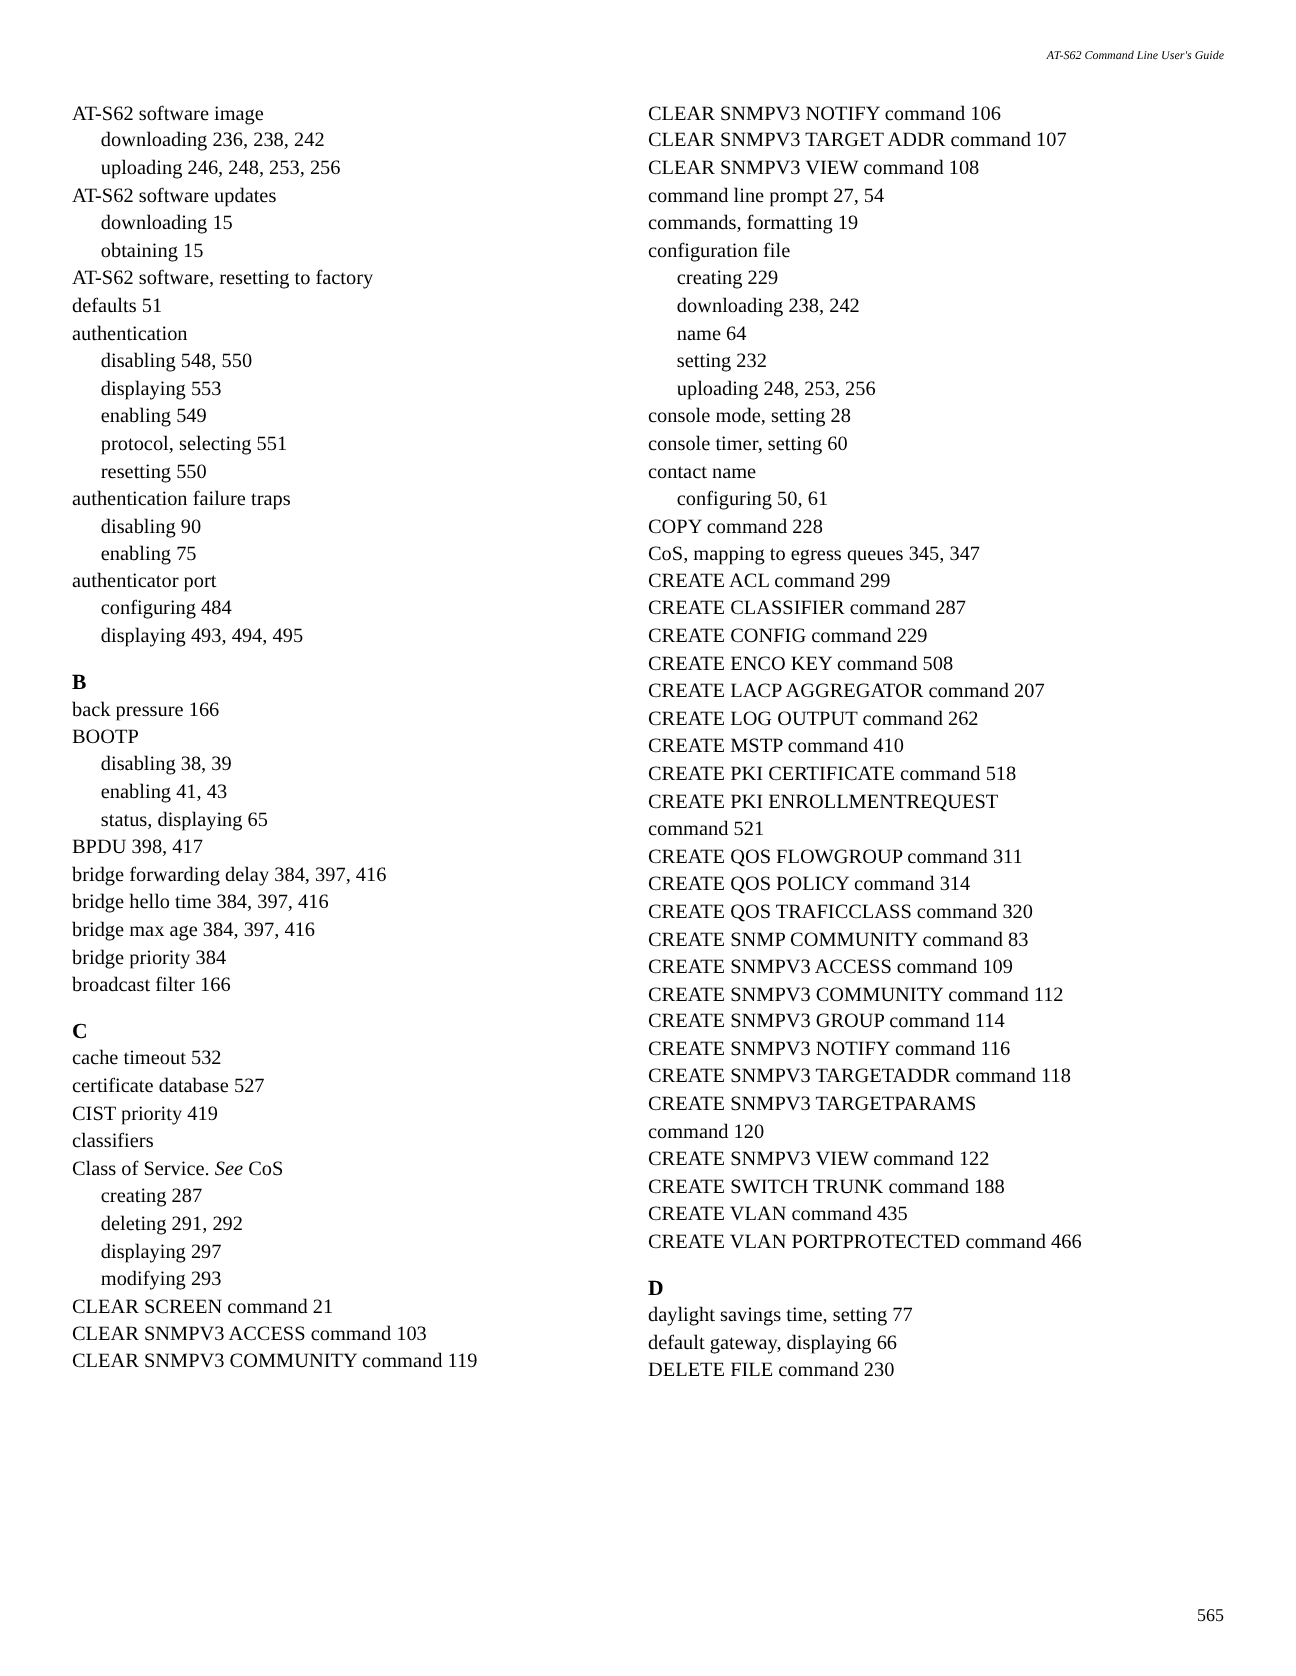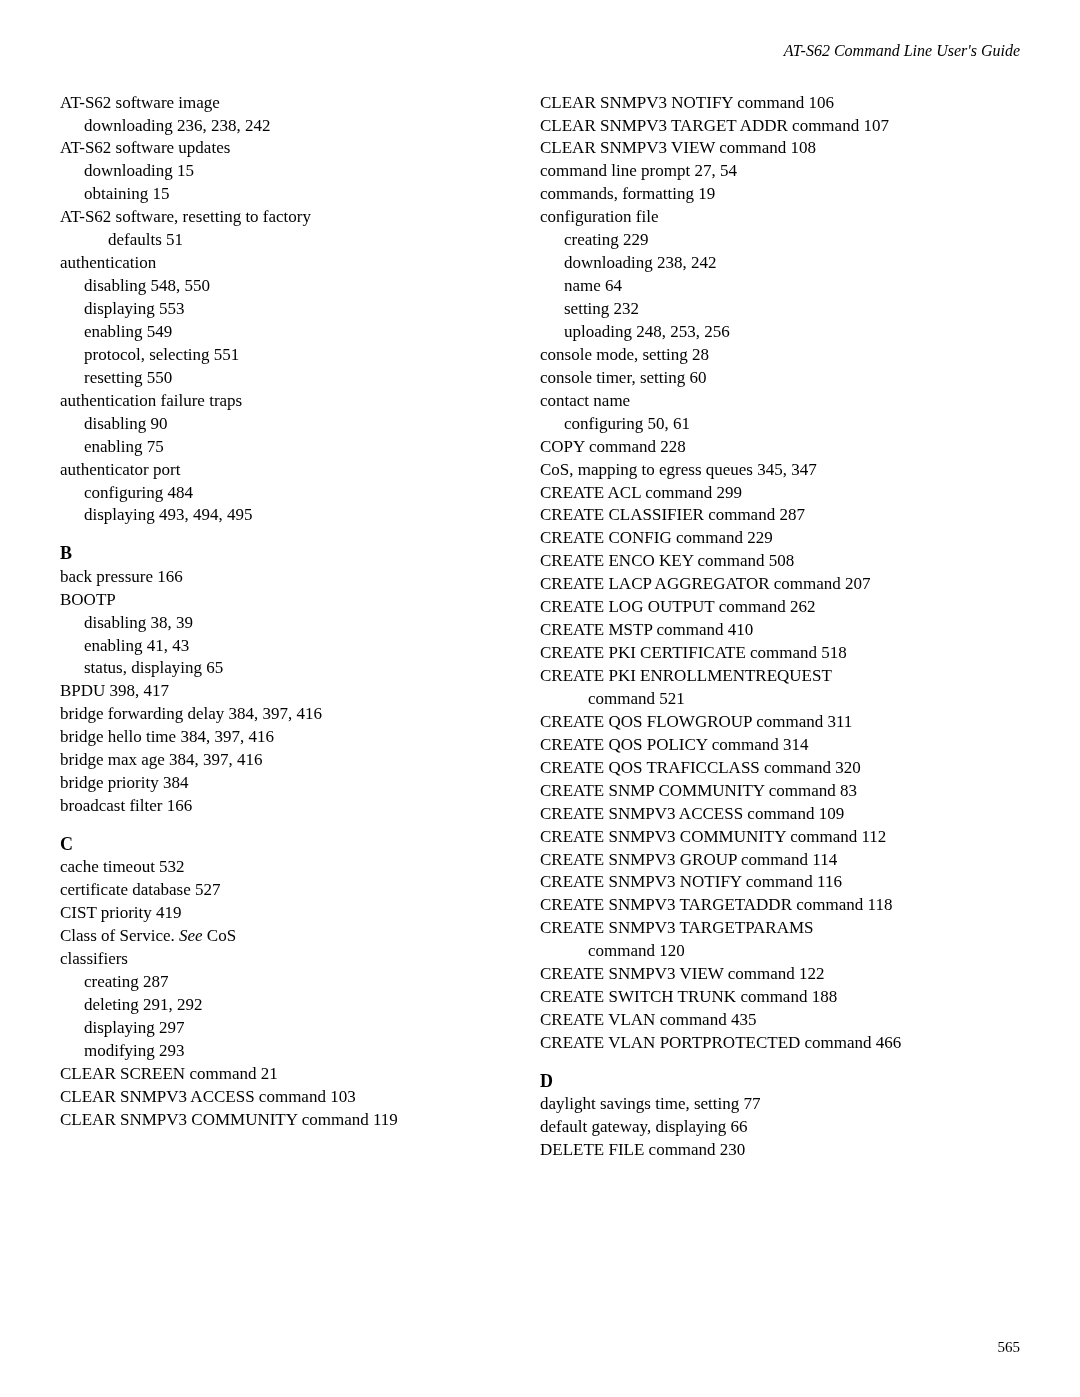--- a/index.html
+++ b/index.html
@@ -14,37 +14,36 @@
       height: 1397px;
       position: relative;
       padding: 40px 60px;
       font-size: 17px;
       line-height: 1.35;
       color: #000;
     }
     .header {
       text-align: right;
       font-style: italic;
-      font-size: 16px;
+      font-size: 10px;
       margin-bottom: 30px;
     }
     .columns {
       display: flex;
     }
     .column {
       flex: 1;
     }
     .entry {
       margin: 0;
     }
     .indent-1 {
       margin-left: 24px;
     }
     .indent-2 {
-      margin-left: 48px;
     }
     .section-letter {
       font-weight: bold;
       margin-top: 14px;
       font-size: 18px;
     }
     .section-letter:first-child {
       margin-top: 0;
     }
     .italic {
@@ -59,20 +58,21 @@
   </style>
 </head>
 <body>
 
 <div class="header">AT-S62 Command Line User's Guide</div>
 
 <div class="columns">
   <div class="column" id="left-col">
       <div class="entry">AT-S62 software image</div>
       <div class="entry indent-1">downloading 236, 238, 242</div>
+      <div class="entry indent-1">uploading 246, 248, 253, 256</div>
       <div class="entry">AT-S62 software updates</div>
       <div class="entry indent-1">downloading 15</div>
       <div class="entry indent-1">obtaining 15</div>
       <div class="entry">AT-S62 software, resetting to factory</div>
       <div class="entry indent-2">defaults 51</div>
       <div class="entry">authentication</div>
       <div class="entry indent-1">disabling 548, 550</div>
       <div class="entry indent-1">displaying 553</div>
       <div class="entry indent-1">enabling 549</div>
       <div class="entry indent-1">protocol, selecting 551</div>
@@ -92,22 +92,22 @@
       <div class="entry">BPDU 398, 417</div>
       <div class="entry">bridge forwarding delay 384, 397, 416</div>
       <div class="entry">bridge hello time 384, 397, 416</div>
       <div class="entry">bridge max age 384, 397, 416</div>
       <div class="entry">bridge priority 384</div>
       <div class="entry">broadcast filter 166</div>
       <div class="entry section-letter">C</div>
       <div class="entry">cache timeout 532</div>
       <div class="entry">certificate database 527</div>
       <div class="entry">CIST priority 419</div>
+      <div class="entry">classifiers</div>
       <div class="entry"><span>Class of Service. </span><span class="italic">See</span><span> CoS</span></div>
-      <div class="entry">classifiers</div>
       <div class="entry indent-1">creating 287</div>
       <div class="entry indent-1">deleting 291, 292</div>
       <div class="entry indent-1">displaying 297</div>
       <div class="entry indent-1">modifying 293</div>
       <div class="entry">CLEAR SCREEN command 21</div>
       <div class="entry">CLEAR SNMPV3 ACCESS command 103</div>
       <div class="entry">CLEAR SNMPV3 COMMUNITY command 119</div>
     </div>
   <div class="column" id="right-col">
       <div class="entry">CLEAR SNMPV3 NOTIFY command 106</div>

